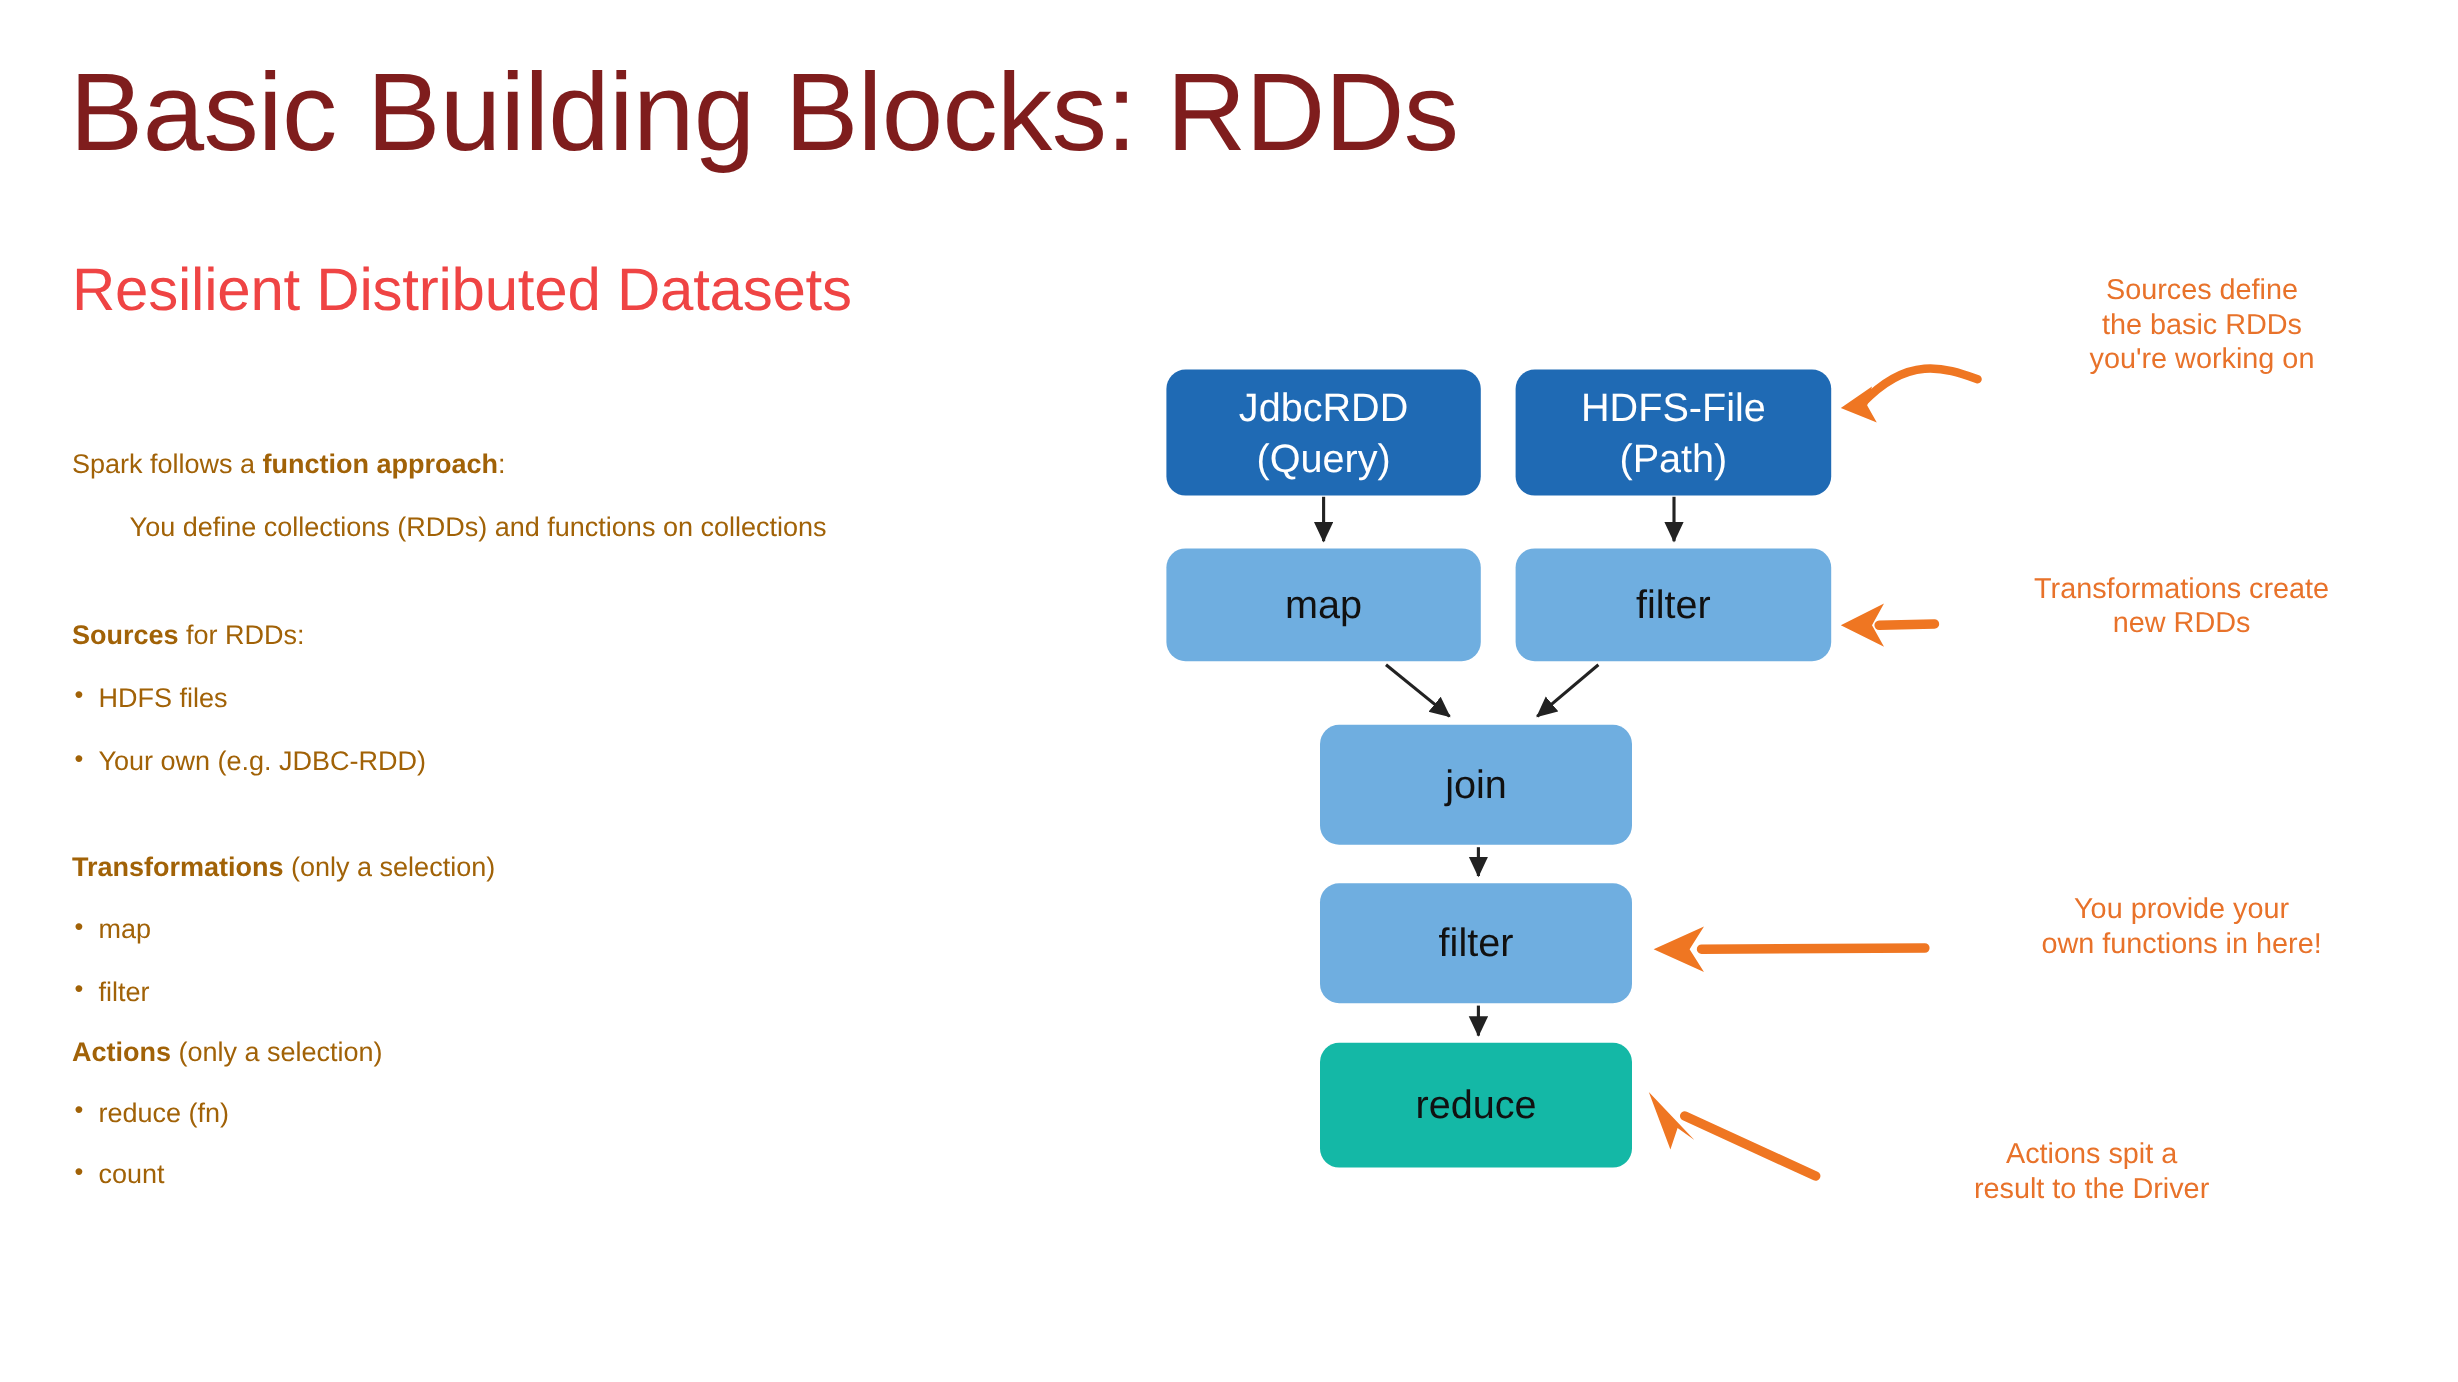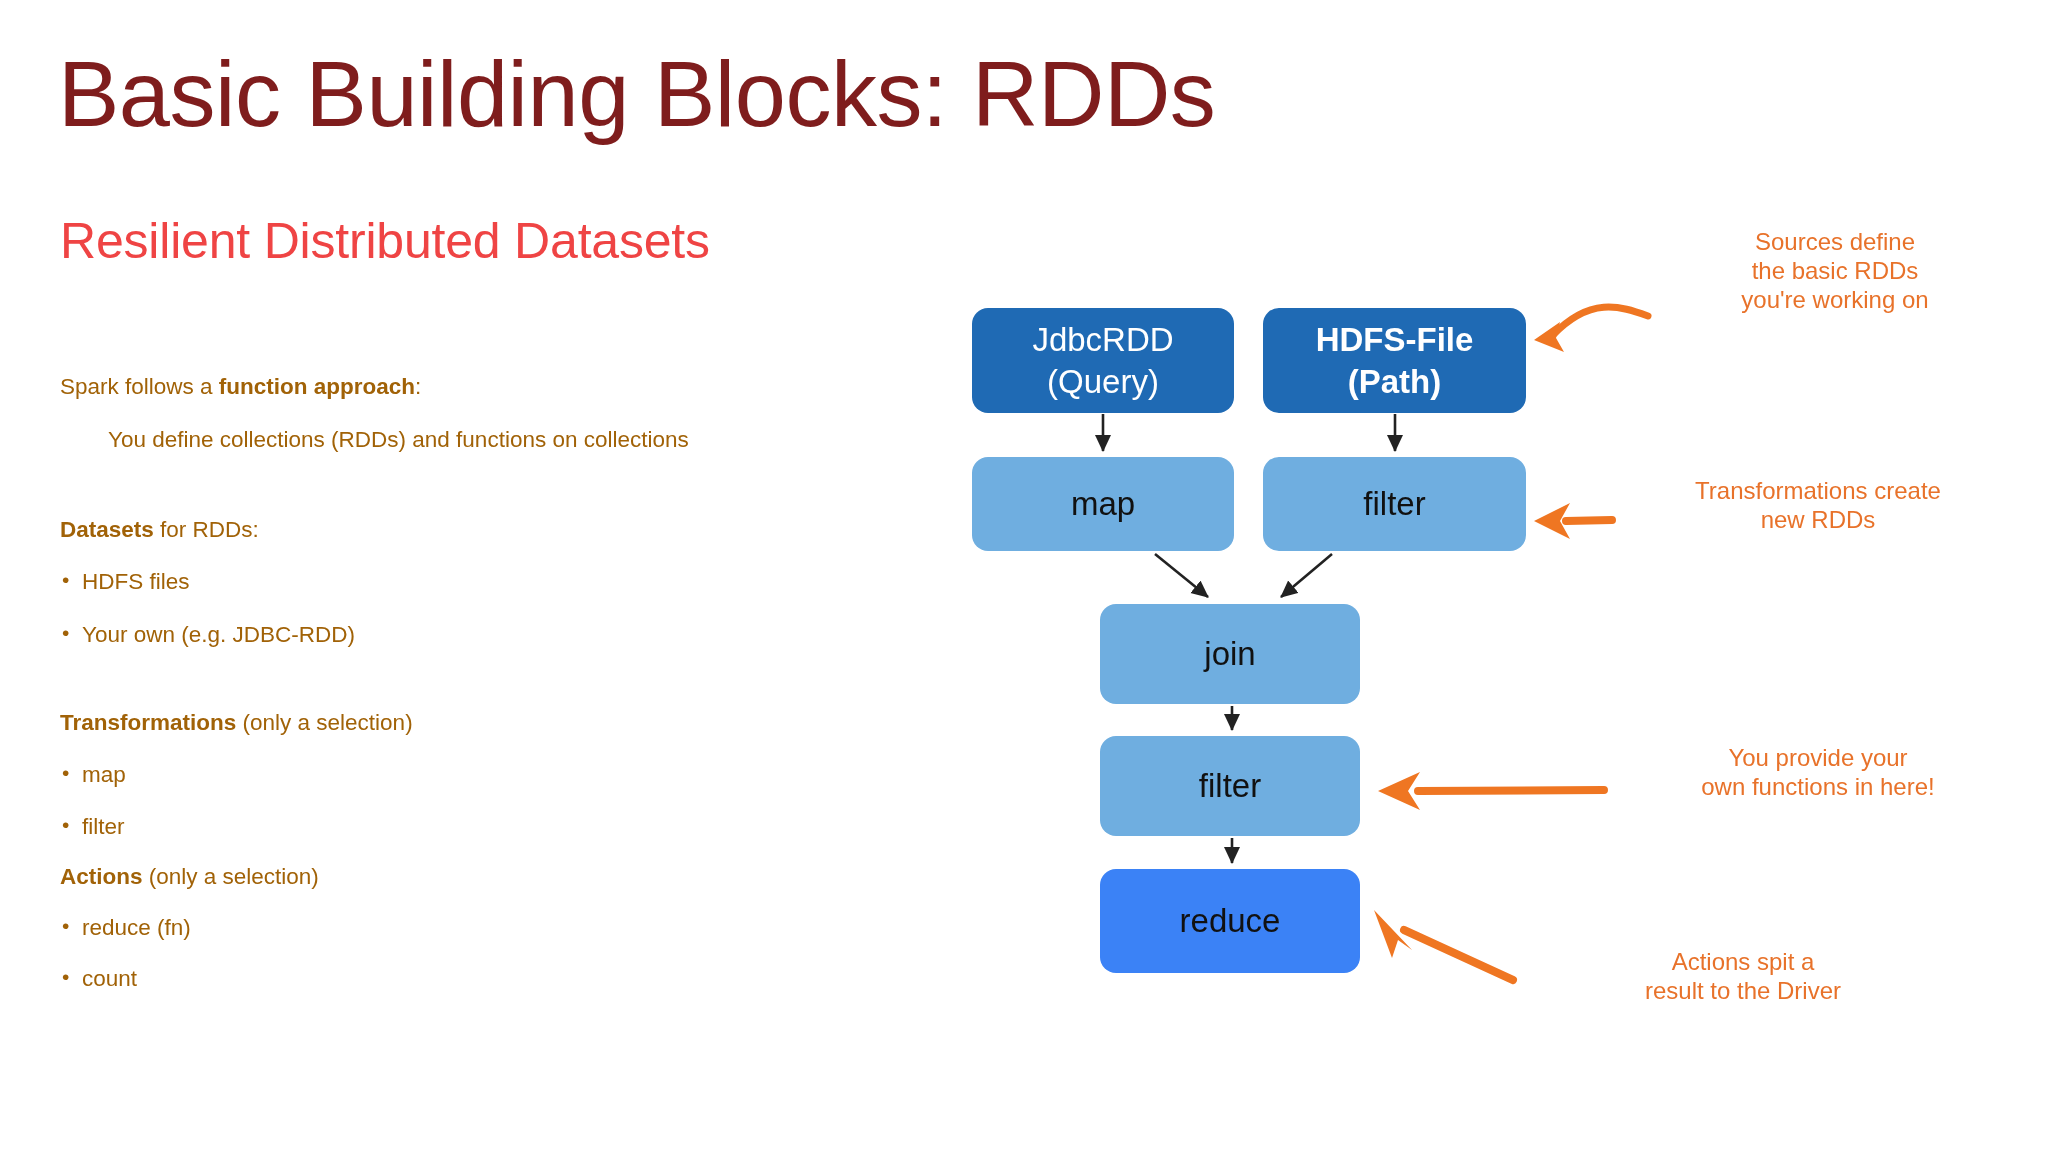--- a/index.html
+++ b/index.html
@@ -105,27 +105,27 @@
     color: #ffffff;
     font-size: 33px;
     line-height: 1.26;
   }
   .node.transform {
     background: #6faee0;
     color: #111111;
     font-size: 33px;
   }
   .node.action {
-    background: #3b82f6;
+    background: #14b8a6;
     color: #111111;
     font-size: 33px;
   }
 
   #n-jdbcrdd { left: 972px;  top: 308px; width: 262px; height: 105px; }
-  #n-hdfsfile{ left: 1263px; top: 308px; width: 263px; height: 105px; font-weight: bold; }
+  #n-hdfsfile{ left: 1263px; top: 308px; width: 263px; height: 105px; }
   #n-map     { left: 972px;  top: 457px; width: 262px; height: 94px;  }
   #n-filter1 { left: 1263px; top: 457px; width: 263px; height: 94px;  }
   #n-join    { left: 1100px; top: 604px; width: 260px; height: 100px; }
   #n-filter2 { left: 1100px; top: 736px; width: 260px; height: 100px; }
   #n-reduce  { left: 1100px; top: 869px; width: 260px; height: 104px; }
 
   
   .annot {
     position: absolute;
     color: #e8722a;
@@ -146,21 +146,21 @@
 
   <div id="title">Basic Building Blocks: RDDs</div>
   <div id="subtitle">Resilient Distributed Datasets</div>
 
   <div id="body-text">
 
     <div class="line intro"><span>Spark follows a </span><b class="strong">function approach</b><span>:</span></div>
 
     <div class="line indent">You define collections (RDDs) and functions on collections</div>
 
-    <div class="line head"><b class="strong">Datasets</b><span> for RDDs:</span></div>
+    <div class="line head"><b class="strong">Sources</b><span> for RDDs:</span></div>
 
     <div class="bullet">HDFS files</div>
     <div class="bullet">Your own (e.g. JDBC-RDD)</div>
 
     <div class="line head2"><b class="strong">Transformations</b><span> (only a selection)</span></div>
 
     <div class="bullet">map</div>
     <div class="bullet">filter</div>
 
     <div class="line head3"><b class="strong">Actions</b><span> (only a selection)</span></div>

